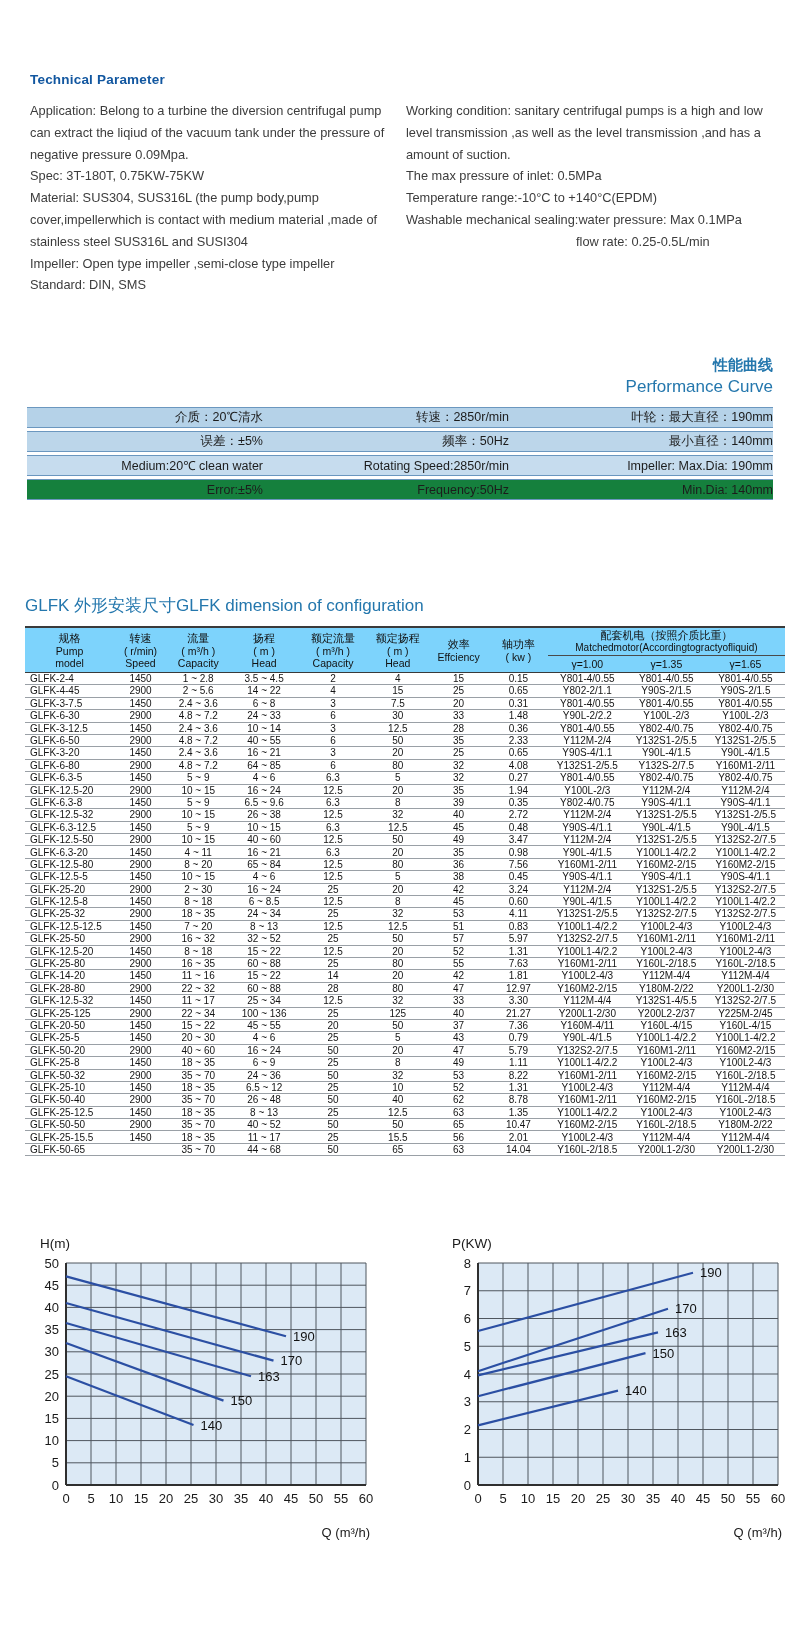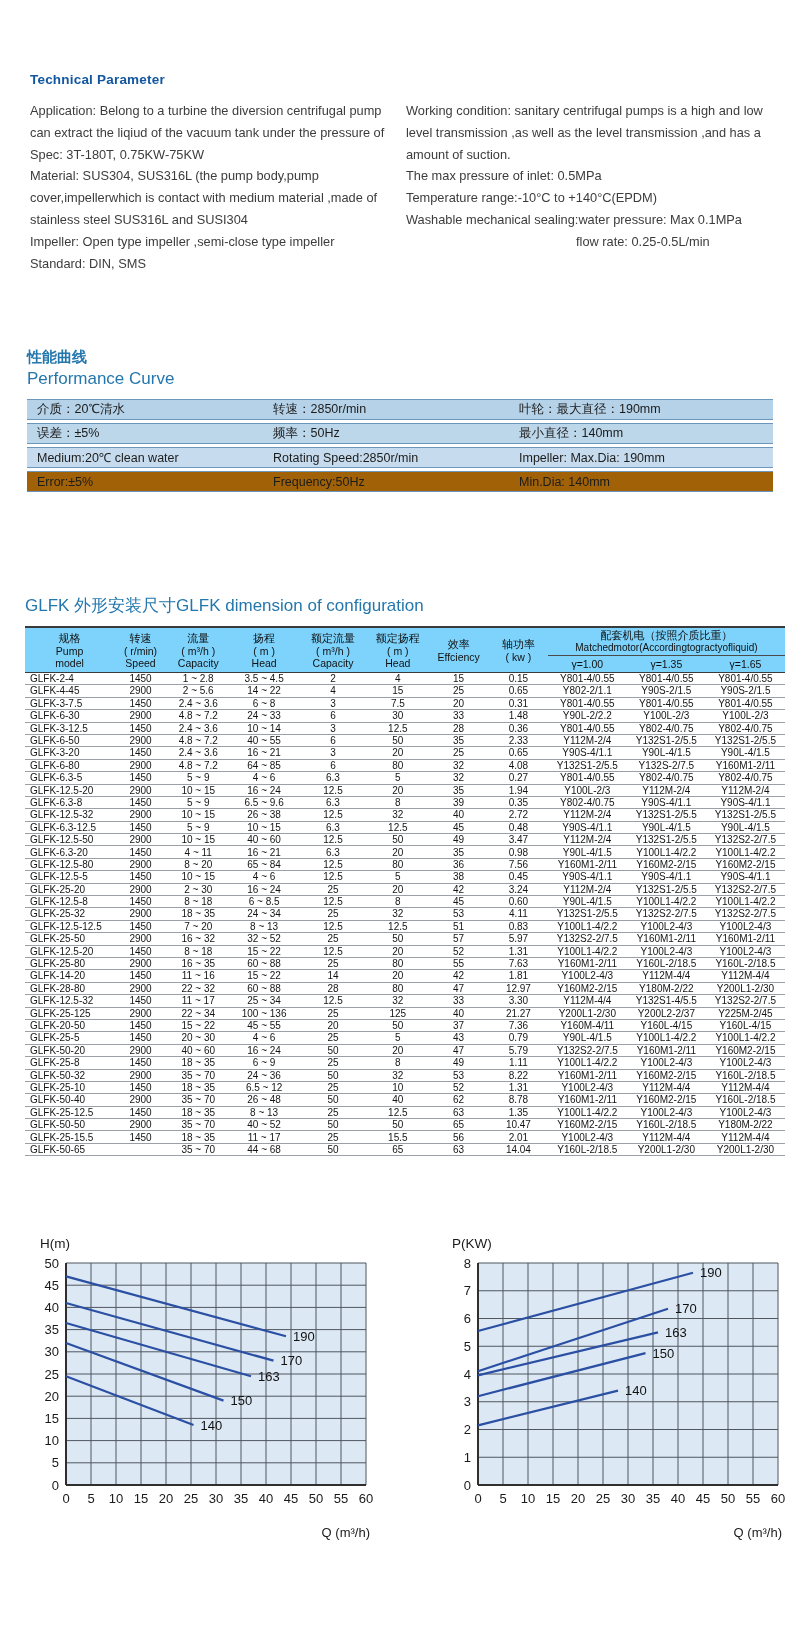--- a/index.html
+++ b/index.html
@@ -7,31 +7,31 @@
   #page { position:relative; width:800px; height:1641px; background:#fff; overflow:hidden; }
 
   
   .tech { position:absolute; top:72px; left:30px; width:752px; }
   .tech-title { color:#1257a0; font-size:13.5px; font-weight:bold; letter-spacing:.2px; }
   .tech-cols { display:flex; gap:14px; margin-top:13px; }
   .tech-col { width:362px; font-size:12.8px; color:#3c3c3c; line-height:21.8px; }
   .tech-col .tline.indent { padding-left:170px; }
 
   
-  .perf { position:absolute; top:348px; left:27px; width:746px; }
+  .perf { position:absolute; top:356px; left:27px; width:746px;text-align:right; }
   .perf-cn { color:#2477ad; font-size:15px; font-weight:bold; }
   .perf-en { color:#2477ad; font-size:17px; margin-top:2px; }
   .info-table { margin-top:10px;border-radius:32px; }
   .info-row { display:flex; height:21px; align-items:center;
               border-top:1px solid #6b97bf; border-bottom:1px solid #6b97bf;
               margin-bottom:3px; }
   .info-row.r0 { background:#b5d2e8; }
   .info-row.r1 { background:#bcd6ea; }
   .info-row.r2 { background:#c6dcee; }
-  .info-row.r3 { background:#a16207; }
+  .info-row.r3 { background:#15803d; }
   .info-cell { font-size:12.5px; color:#1c1c1c; padding-left:10px; }
   .info-cell.c0 { width:236px; }
   .info-cell.c1 { width:246px; }
   .info-cell.c2 { width:264px; }
 
   
   .dim { position:absolute; top:594px; left:25px; width:762px; }
   .dim-heading { color:#2477ad; font-size:17px; font-weight:500; }
   table.pump { margin-top:9px; width:760px; border-collapse:collapse; table-layout:fixed;
                border-top:2px solid #3a3a3a; }
@@ -59,20 +59,21 @@
 <body>
 
 <div id="page">
 
   <div class="tech">
     <div class="tech-title">Technical Parameter</div>
     <div class="tech-cols">
       <div class="tech-col">
           <div class="tline">Application: Belong to a turbine the diversion centrifugal pump</div>
           <div class="tline">can extract the liqiud of the vacuum tank under the pressure of</div>
+          <div class="tline">negative pressure 0.09Mpa.</div>
           <div class="tline">Spec: 3T-180T, 0.75KW-75KW</div>
           <div class="tline">Material: SUS304, SUS316L (the pump body,pump</div>
           <div class="tline">cover,impellerwhich is contact with medium material ,made of</div>
           <div class="tline">stainless steel SUS316L and SUSI304</div>
           <div class="tline">Impeller: Open type impeller ,semi-close type impeller</div>
           <div class="tline">Standard: DIN, SMS</div>
         </div>
       <div class="tech-col" style="width:376px">
           <div class="tline">Working condition: sanitary centrifugal pumps is a high and low</div>
           <div class="tline">level transmission ,as well as the level transmission ,and has a</div>

